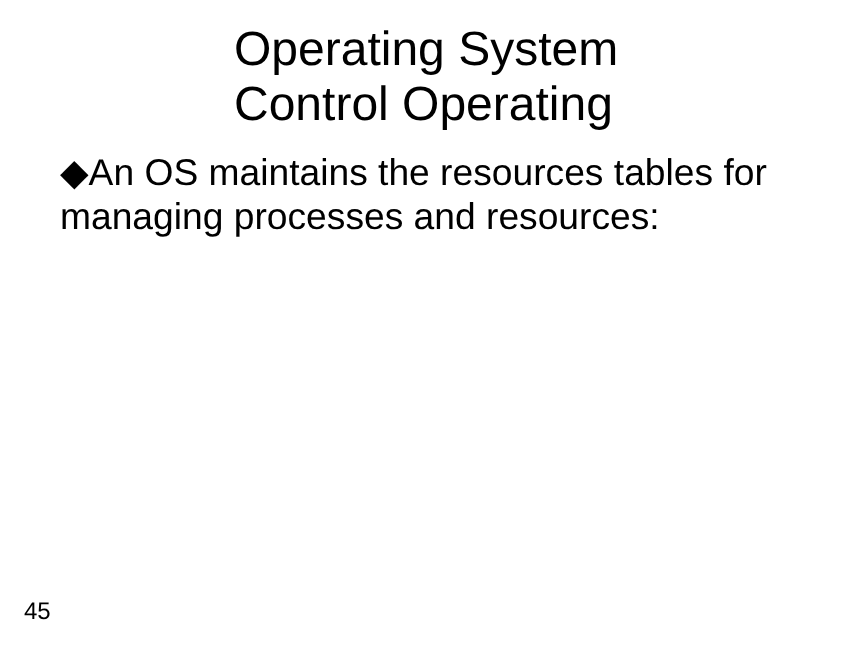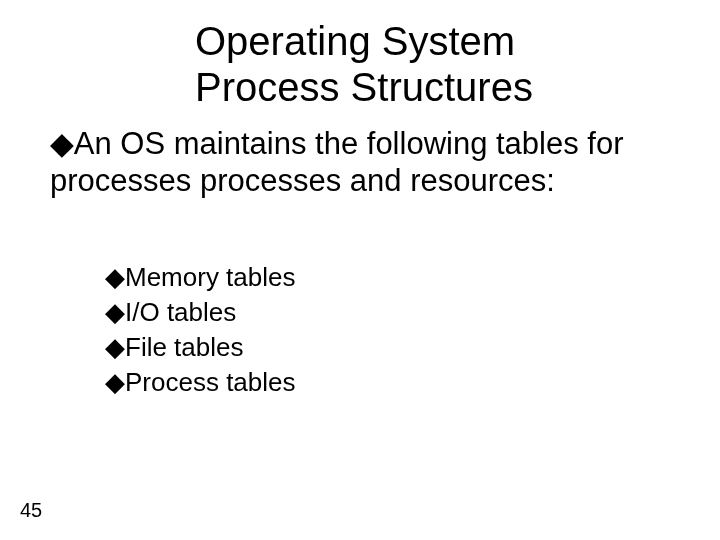--- a/index.html
+++ b/index.html
@@ -53,37 +53,23 @@
     margin-top: 20px;
   }
 </style>
 </head>
 <body>
 
 <div class="slide">
 
   <div class="title">
     <span>Operating System</span><br>
-    <span>Process Structures</span>
+    <span>Control Operating</span>
   </div>
 
   <div class="body-text">
-    <span class="bullet">◆</span><span>An OS maintains the following tables for processes processes and resources:</span>
+    <span class="bullet">◆</span><span>An OS maintains the resources tables for managing processes and resources:</span>
   </div>
 
-  <div class="sub-list">
-    <div>
-      <span class="bullet">◆</span><span>Memory tables</span>
-    </div>
-    <div>
-      <span class="bullet">◆</span><span>I/O tables</span>
-    </div>
-    <div>
-      <span class="bullet">◆</span><span>File tables</span>
-    </div>
-    <div>
-      <span class="bullet">◆</span><span>Process tables</span>
-    </div>
-  </div>
 
   <div class="page-num">45</div>
 
 </div>
 
 </body></html>

